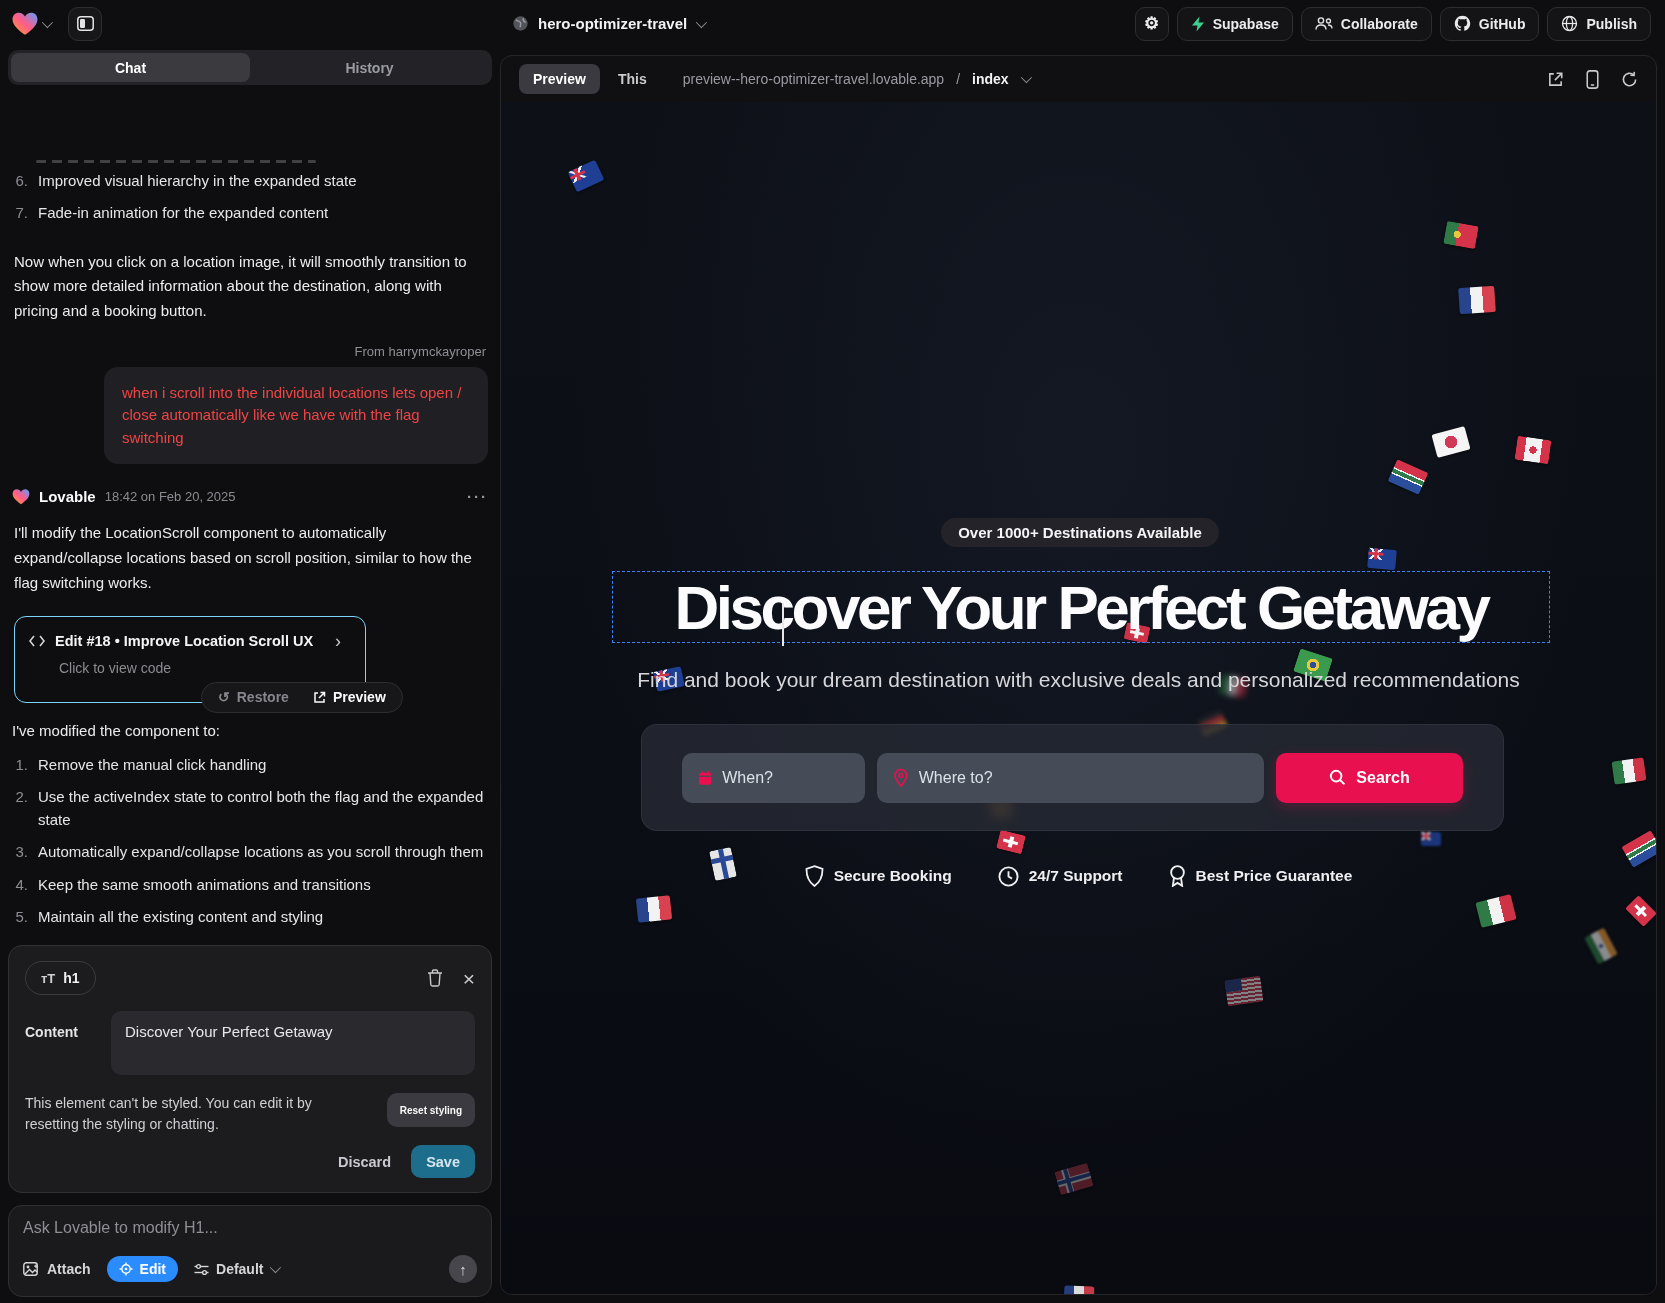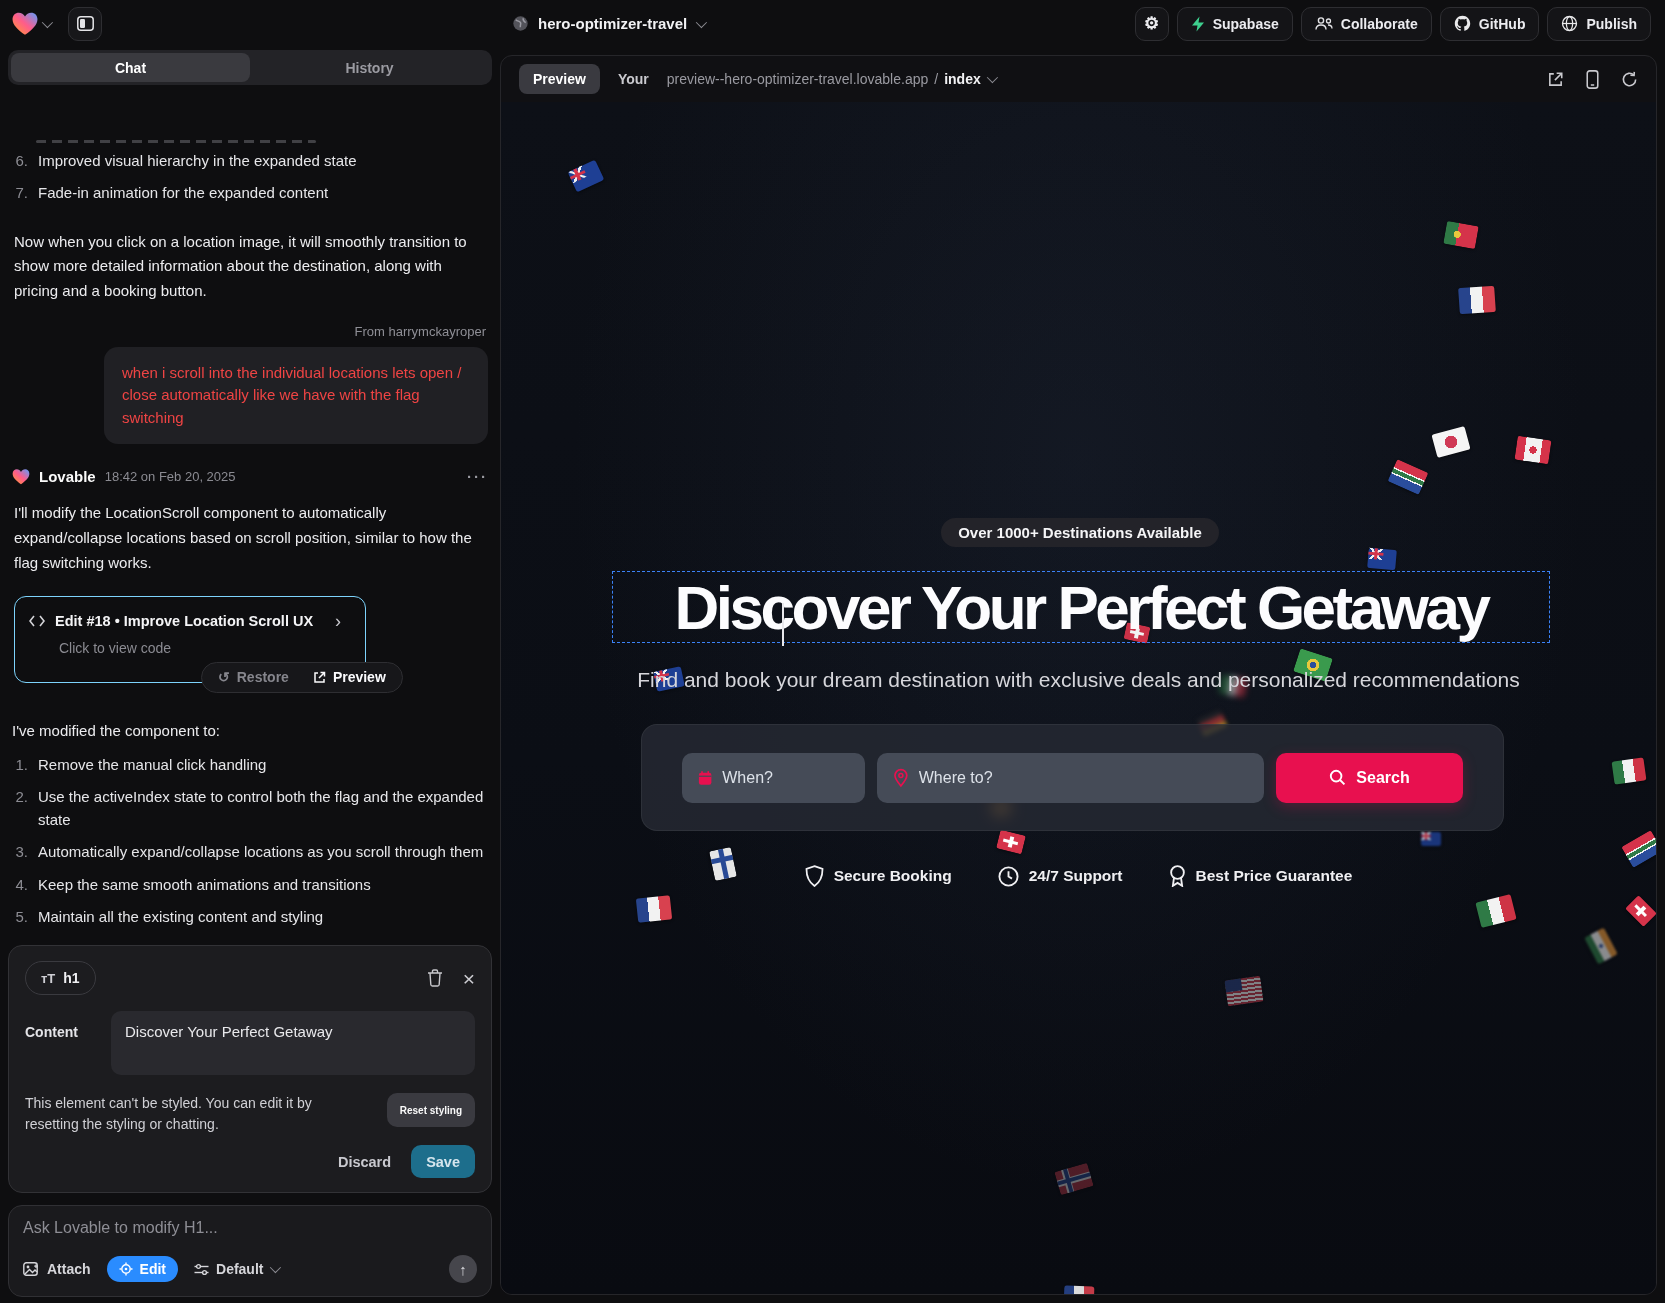--- a/index.html
+++ b/index.html
@@ -52,21 +52,21 @@
   .edit-card { width:352px; border:1px solid #7dd3fc; border-radius:12px; padding:14px 14px 26px; }
   .ec-row1 { display:flex; align-items:center; gap:10px; }
   .ec-title { font-weight:700; font-size:14.5px; color:#f4f4f6; }
   .ec-chev { color:#c9c9ce; font-size:18px; margin-left:12px; }
   .ec-sub { color:#8b8b92; font-size:14px; margin:8px 0 0 30px; }
   .rp-pill { position:absolute; left:187px; top:66px; height:31px; background:#17171a;
     border:1px solid #2e2e32; border-radius:999px; display:flex; align-items:center; padding:0 4px; }
   .rp-item { display:flex; align-items:center; gap:7px; padding:0 12px; font-size:14px; font-weight:600; }
   .rp-restore { color:#86868d; }
   .rp-preview { color:#fbfbfd; }
-  .intro { margin-top:35px; color:#ececef; }
+  .intro { margin-top:15px; color:#ececef; }
   ol.chat-list.bottom { margin-top:14px; }
 
   
   .editor { flex:0 0 auto; height:248px; border:1px solid #323236; background:#1c1c1f;
     border-radius:14px; margin-top:8px; padding:15px 16px; position:relative; }
   .ed-row1 { display:flex; align-items:center; }
   .tag-pill { height:22px; border:1px solid #3a3a3f; border-radius:999px; display:flex;
     align-items:center; gap:8px; padding:16px 15px; }
   .tag-type { font-size:13px; color:#cfcfd4; font-weight:700; }
   .tag-name { font-size:14px; color:#f0f0f3; font-weight:600; }
@@ -97,21 +97,21 @@
   .send-btn { margin-left:auto; width:28px; height:28px; border-radius:50%; background:#46464c;
     color:#d9d9dd; display:flex; align-items:center; justify-content:center; font-size:15px; font-weight:700; }
 
   
   .preview-panel { position:absolute; left:500px; top:55px; width:1157px; height:1240px;
     background:#101013; border:1px solid #26262a; border-radius:12px; overflow:hidden; }
   .pv-toolbar { height:46px; display:flex; align-items:center; padding:0 18px; gap:4px; }
   .pv-tab { height:30px; border-radius:8px; padding:0 14px; display:flex; align-items:center;
     font-size:14px; font-weight:600; color:#c9c9ce; }
   .pv-tab.active { background:#3a3a40; color:#ffffff; }
-  .pv-url { font-size:14px; color:#9a9aa1; display:flex; align-items:center; gap:6px; }
+  .pv-url { margin-left:18px; font-size:14px; color:#9a9aa1; display:flex; align-items:center; gap:12px; }
   .pv-url .page { color:#f2f2f4; font-weight:600; }
   .pv-icons { margin-left:auto; display:flex; align-items:center; gap:22px; }
 
   .viewport { position:relative; width:1155px; height:1192px;
     background:linear-gradient(180deg,#0d1017 0%, #0b0e15 55%, #090b11 100%); overflow:hidden; }
   .viewport::before { content:""; position:absolute; inset:0;
     background:radial-gradient(ellipse at 50% 30%, rgba(46,58,82,.22), transparent 62%); }
 
   .badge { position:absolute; left:440px; top:416px; width:278px; height:29px; background:#232329;
     border-radius:999px; display:flex; align-items:center; justify-content:center;
@@ -362,21 +362,21 @@
       <div class="send-btn">
         <span>↑</span>
       </div>
     </div>
   </div>
 </div>
 
 <div class="preview-panel">
   <div class="pv-toolbar">
     <div class="pv-tab active">Preview</div>
-    <div class="pv-tab">Your</div>
+    <div class="pv-tab">This</div>
     <div class="pv-url">
       <span>preview--hero-optimizer-travel.lovable.app</span>
       <span>/</span>
       <span class="page">index</span>
       <span class="chev"></span>
     </div>
     <div class="pv-icons">
       <svg width="17" height="17" viewBox="0 0 15 15">
         <path d="M6 2.5 H2.5 V12.5 H12.5 V9" fill="none" stroke="#c9c9ce" stroke-width="1.4"></path>
         <path d="M8.5 2 H13 V6.5 M13 2 L7 8" fill="none" stroke="#c9c9ce" stroke-width="1.4"></path>

